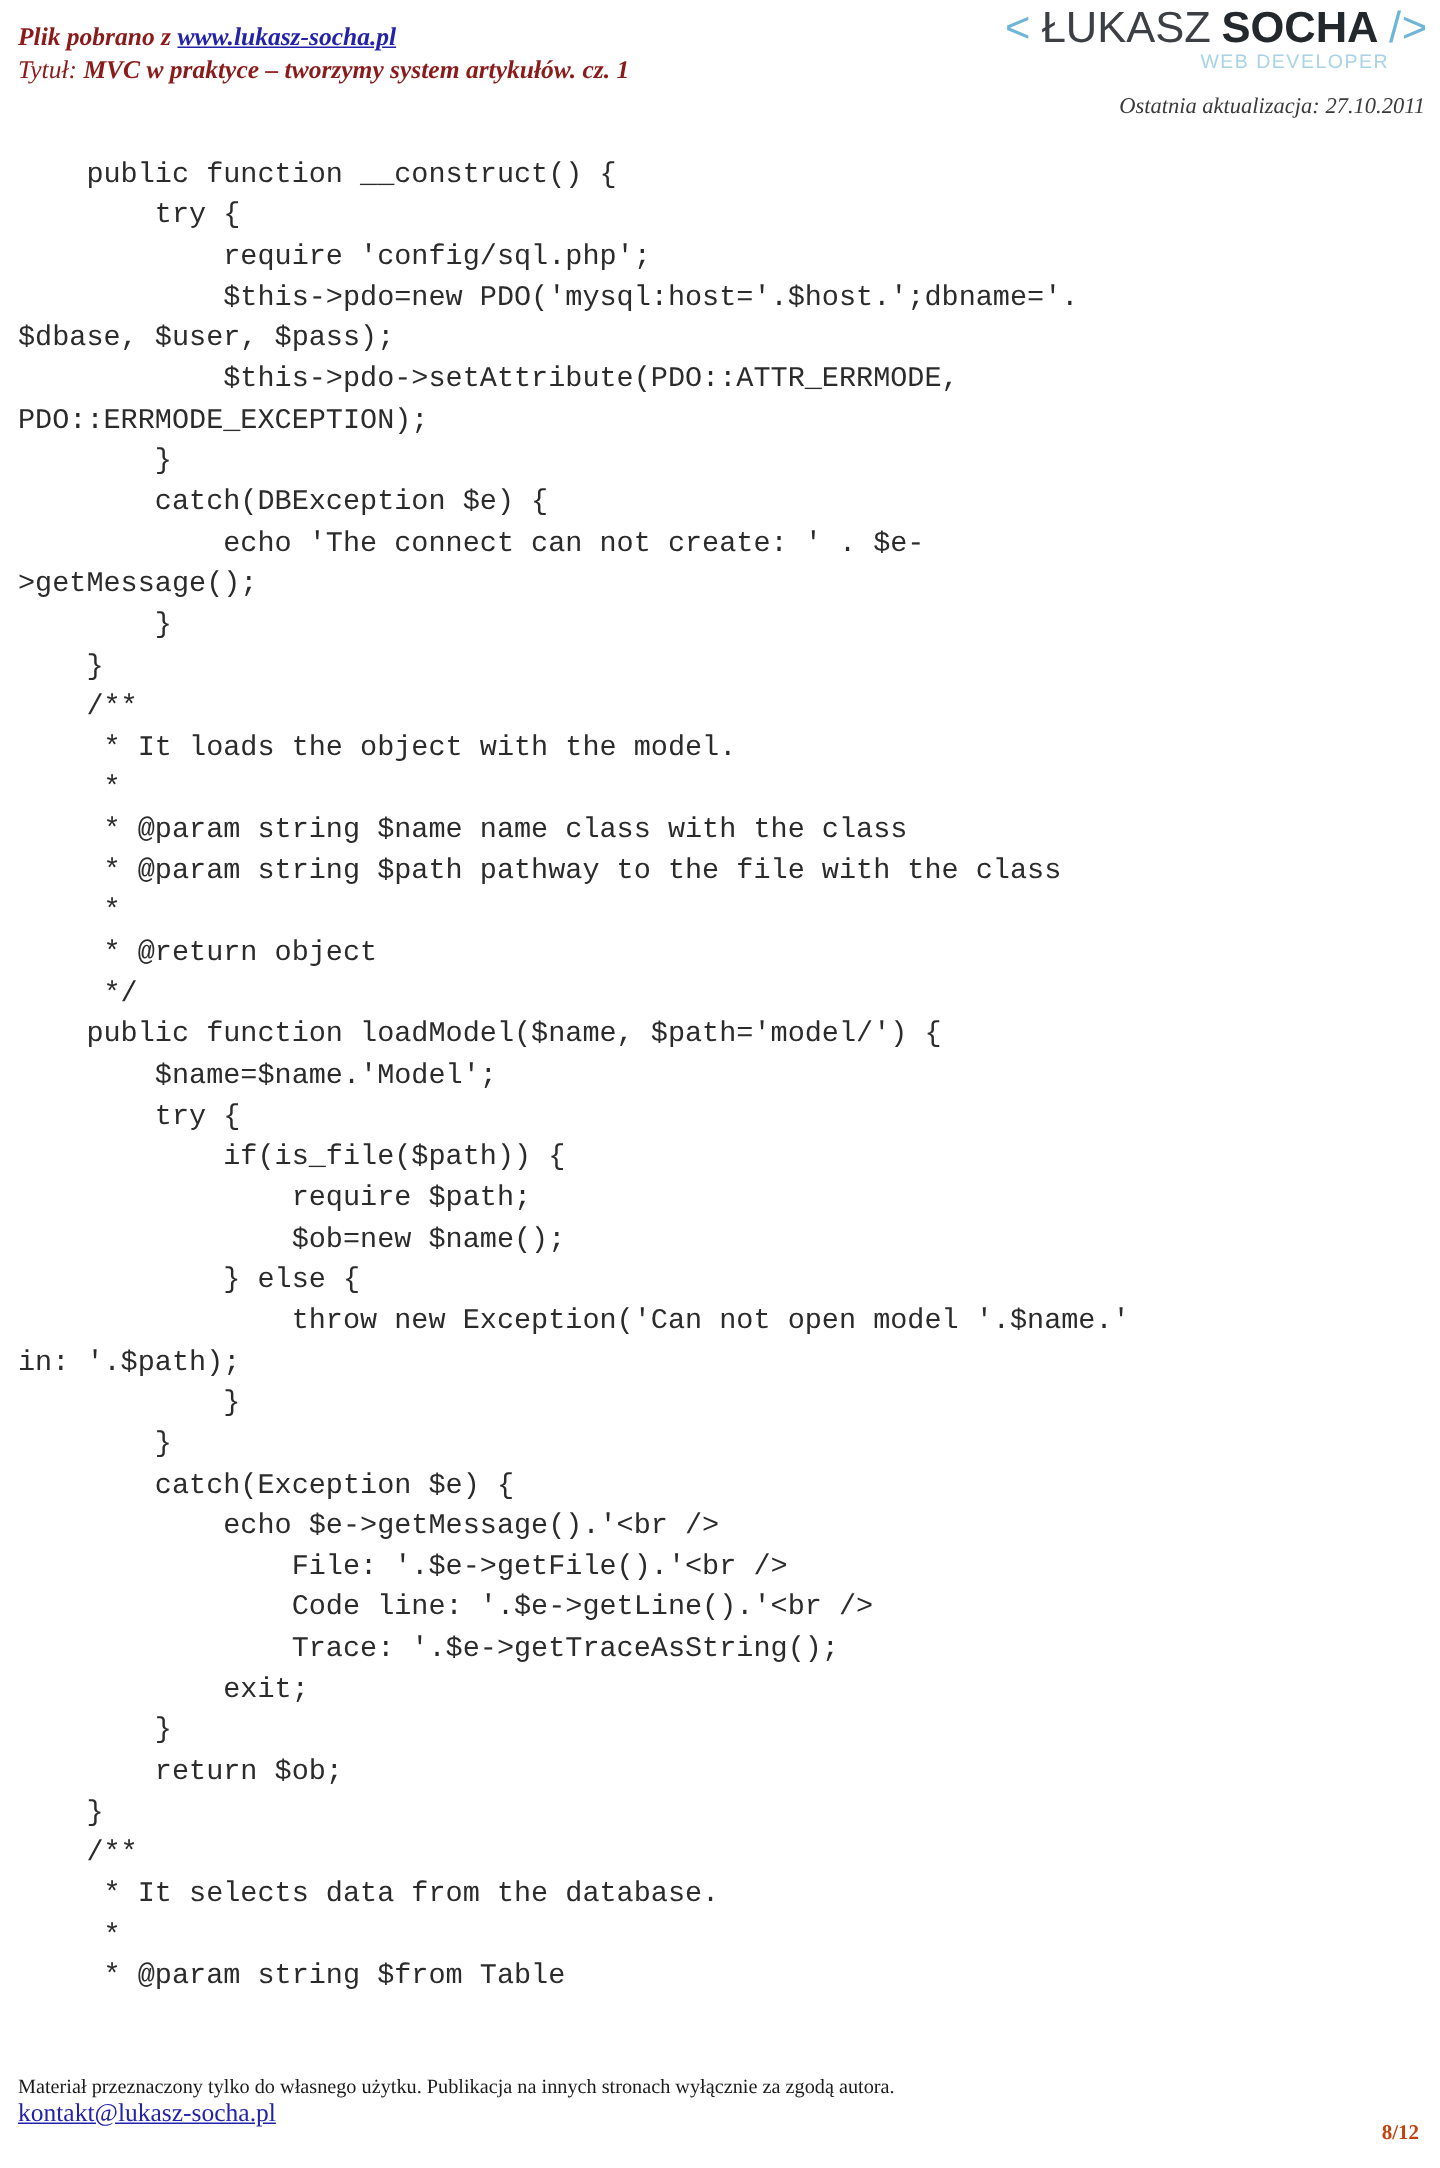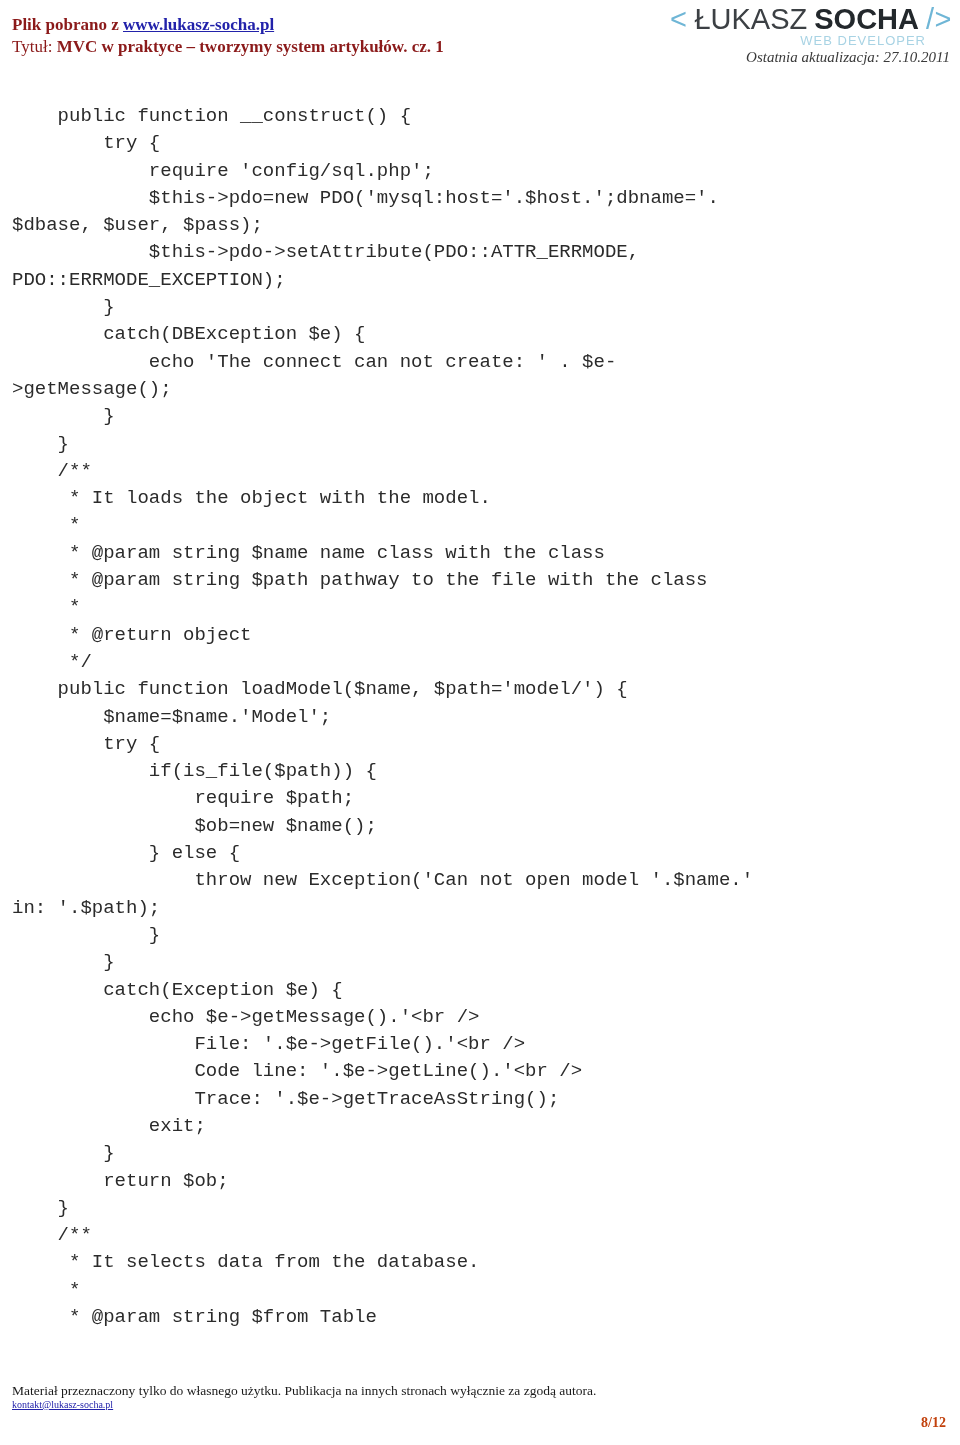--- a/index.html
+++ b/index.html
@@ -28,20 +28,21 @@
     left: 12px;
     top: 14px;
     width: 620px;
   }
   .hdr-line {
     color: #8B1A1A;
     font-family: "Liberation Serif", serif;
     font-size: 17px;
     line-height: 22px;
     white-space: nowrap;
+    font-style: italic;
   }
   .hdr-line .lead {
     font-weight: bold;
   }
   .hdr-line .lead-normal {
     font-weight: normal;
     margin-top: 40px;
   }
   .hdr-link {
     color: #2222AA;
@@ -95,21 +96,21 @@
     letter-spacing: 1px;
     text-align: right;
     margin-top: -1px;
     padding-right: 26px;
   }
   .logo-update {
     color: #3A3A3A;
     font-family: "Liberation Serif", serif;
     font-style: italic;
     font-size: 15px;
-    margin-top: 1px;
+    margin-top: 15px;
     text-align: right;
     padding-right: 2px;
   }
 
   
   .code-body {
     position: absolute;
     top: 103px;
     left: 0;
     width: 960px;
@@ -141,21 +142,21 @@
     font-size: 13.5px;
     line-height: 17px;
     white-space: nowrap;
   }
   .footer-mail {
     position: absolute;
     left: 12px;
     top: 44px;
     color: #2222AA;
     font-family: "Liberation Serif", serif;
-    font-size: 10px;
+    font-size: 17px;
     text-decoration: underline;
   }
   .footer-pageno {
     position: absolute;
     right: 14px;
     top: 60px;
     color: #c2410c;
     font-family: "Liberation Serif", serif;
     font-size: 14px;
     font-weight: bold;

